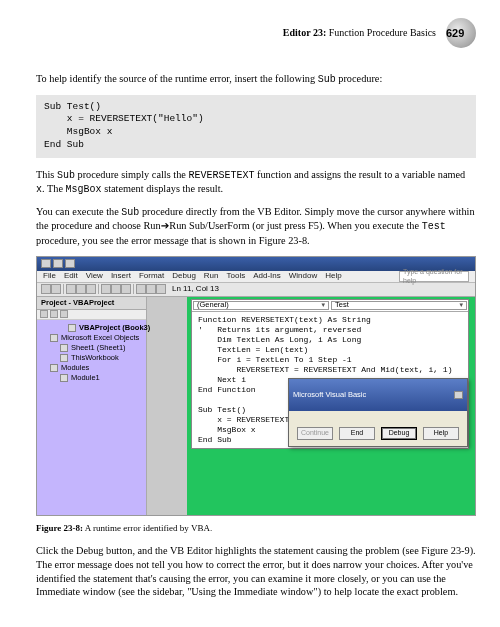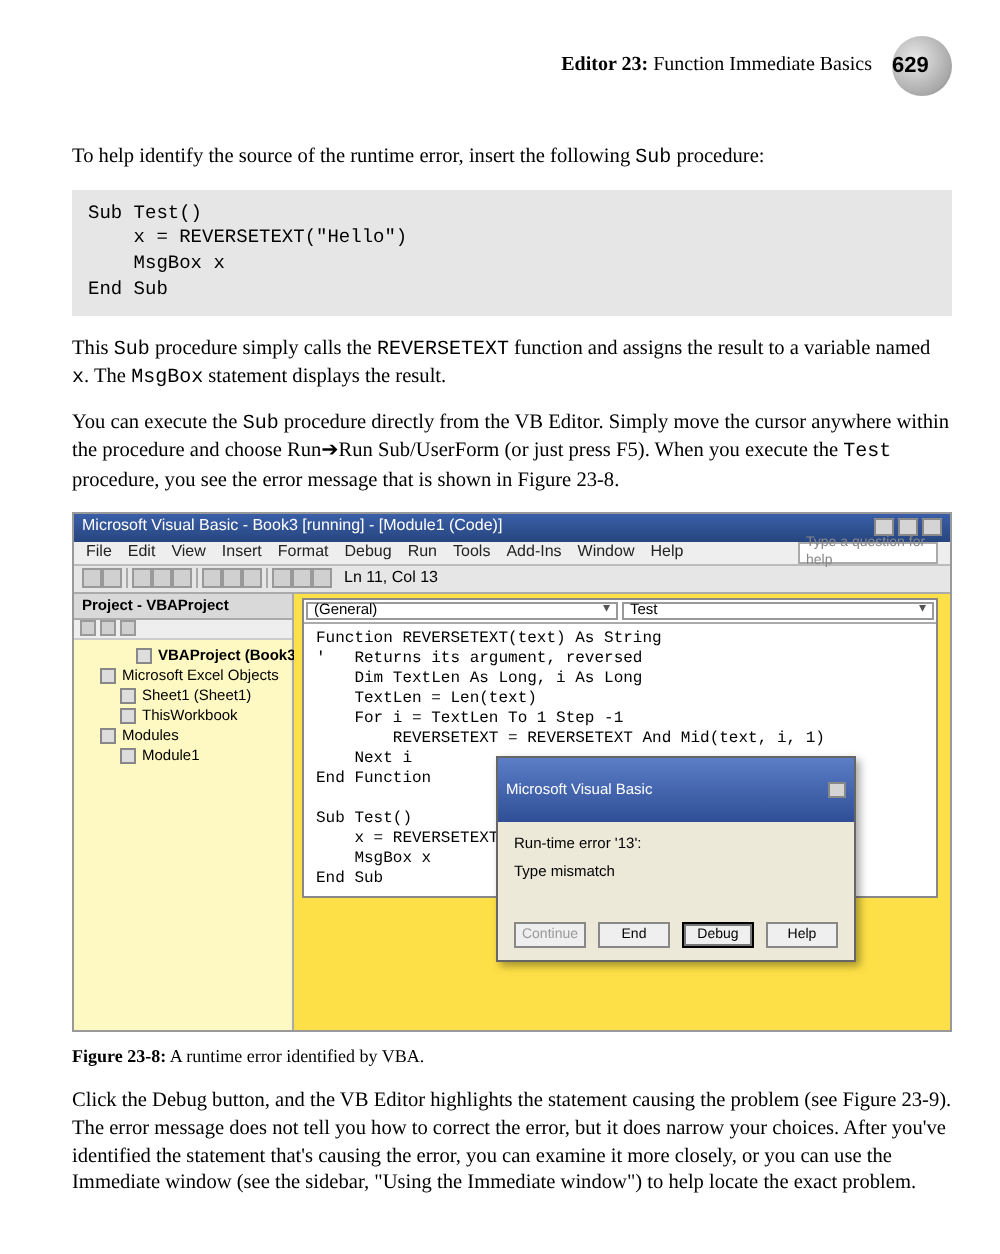--- a/index.html
+++ b/index.html
@@ -69,37 +69,37 @@
   }
   .vb-help { margin-left: auto; display: flex; align-items: center; gap: 4px; }
   .vb-toolbar {
     background: #e6e6e6; height: 14px; border-bottom: 1px solid #aaa;
     display: flex; align-items: center; gap: 0; padding: 0 4px;
   }
   .ticon { width: 10px; height: 10px; background: #d0d0d0; border: 1px solid #999; }
   .tsep { width: 1px; height: 10px; background: #aaa; margin: 0 2px; }
   .vb-body { display: flex; height: calc(100% - 40px); }
   .proj-pane {
-    width: 110px; background: #fef9c3; border-right: 1px solid #aaa;
+    width: 110px; background: #c4b5fd; border-right: 1px solid #aaa;
   }
   .proj-title {
     background: #d9d9d9; border-bottom: 1px solid #aaa;
     padding: 1px 4px; font-size: 7.5px; font-weight: bold;
   }
   .proj-tools {
     background: #eee; height: 10px; border-bottom: 1px solid #ccc;
     display: flex; gap: 2px; padding: 0 3px; align-items: center;
   }
   .proj-tools .pi { width: 8px; height: 8px; background: #d0d0d0; border: 1px solid #999; }
   .tree { font-size: 7.5px; padding: 3px 3px; line-height: 1.35; color: #000; }
   .tree .n { white-space: nowrap; padding-left: 28px; }
   .tree .ind1 { padding-left: 10px; }
   .tree .ind2 { padding-left: 20px; }
   .glyph { display: inline-block; width: 8px; height: 8px; background: #ddd; border: 1px solid #888; margin-right: 3px; vertical-align: middle; }
-  .code-pane { flex: 1; background: #fde047; position: relative; }
+  .code-pane { flex: 1; background: #22c55e; position: relative; margin-left: 40px; }
   .code-win {
     position: absolute; left: 4px; top: 2px; right: 6px; height: 150px;
     background: #fff; border: 1px solid #888;
   }
   .combo-row { display: flex; height: 12px; border-bottom: 1px solid #aaa; }
   .combo {
     flex: 1; background: #fff; border: 1px solid #999; margin: 1px;
     font-size: 7.5px; display: flex; align-items: center; justify-content: space-between;
     padding: 0 3px;
   }
@@ -131,21 +131,21 @@
     font-size: 7px; color: #888; display: flex; align-items: center; padding: 0 3px;
   }
   .fig-caption { font-size: 9px; margin: 2px 0 10px 0; }
   .fig-caption b { font-weight: bold; }
 </style>
 </head>
 <body>
 
 <div class="header">
   <div class="chapter-line">
-    <b>Editor 23:</b><span> Function Immediate Basics</span>
+    <b>Editor 23:</b><span> Function Procedure Basics</span>
   </div>
   <div class="page-badge">
     <span>629</span>
   </div>
 </div>
 
 <p class="body-text">
   <span>To help identify the source of the runtime error, insert the following </span><span class="code-inline">Sub</span><span> procedure:</span>
 </p>
 
@@ -157,21 +157,20 @@
 <p class="body-text">
   <span>This </span><span class="code-inline">Sub</span><span> procedure simply calls the </span><span class="code-inline">REVERSETEXT</span><span> function and assigns the result to a variable named </span><span class="code-inline">x</span><span>. The </span><span class="code-inline">MsgBox</span><span> statement displays the result.</span>
 </p>
 
 <p class="body-text">
   <span>You can execute the </span><span class="code-inline">Sub</span><span> procedure directly from the VB Editor. Simply move the cursor anywhere within the procedure and choose Run➔Run Sub/UserForm (or just press F5). When you execute the </span><span class="code-inline">Test</span><span> procedure, you see the error message that is shown in Figure 23-8.</span>
 </p>
 
 <div class="screenshot">
   <div class="vb-titlebar">
-    <span>Microsoft Visual Basic - Book3 [running] - [Module1 (Code)]</span>
     <div class="tbtns">
       <div class="tbtn"></div>
       <div class="tbtn"></div>
       <div class="tbtn"></div>
     </div>
   </div>
   <div class="vb-menubar">
     <span>File</span>
     <span>Edit</span>
     <span>View</span>
@@ -247,24 +246,20 @@
 Sub Test()
     x = REVERSETEXT("Hello")
     MsgBox x
 End Sub</div>
 
         <div class="err-dialog">
           <div class="err-title">
             <span>Microsoft Visual Basic</span>
             <div class="tbtn" style="width:9px;height:8px"></div>
           </div>
-          <div class="err-body">
-            <div>Run-time error '13':</div>
-            <div style="margin-top:4px">Type mismatch</div>
-          </div>
           <div style="height:14px"></div>
           <div class="err-btns">
             <div class="dbtn disabled">Continue</div>
             <div class="dbtn">End</div>
             <div class="dbtn default">Debug</div>
             <div class="dbtn">Help</div>
           </div>
         </div>
       </div>
     </div>

